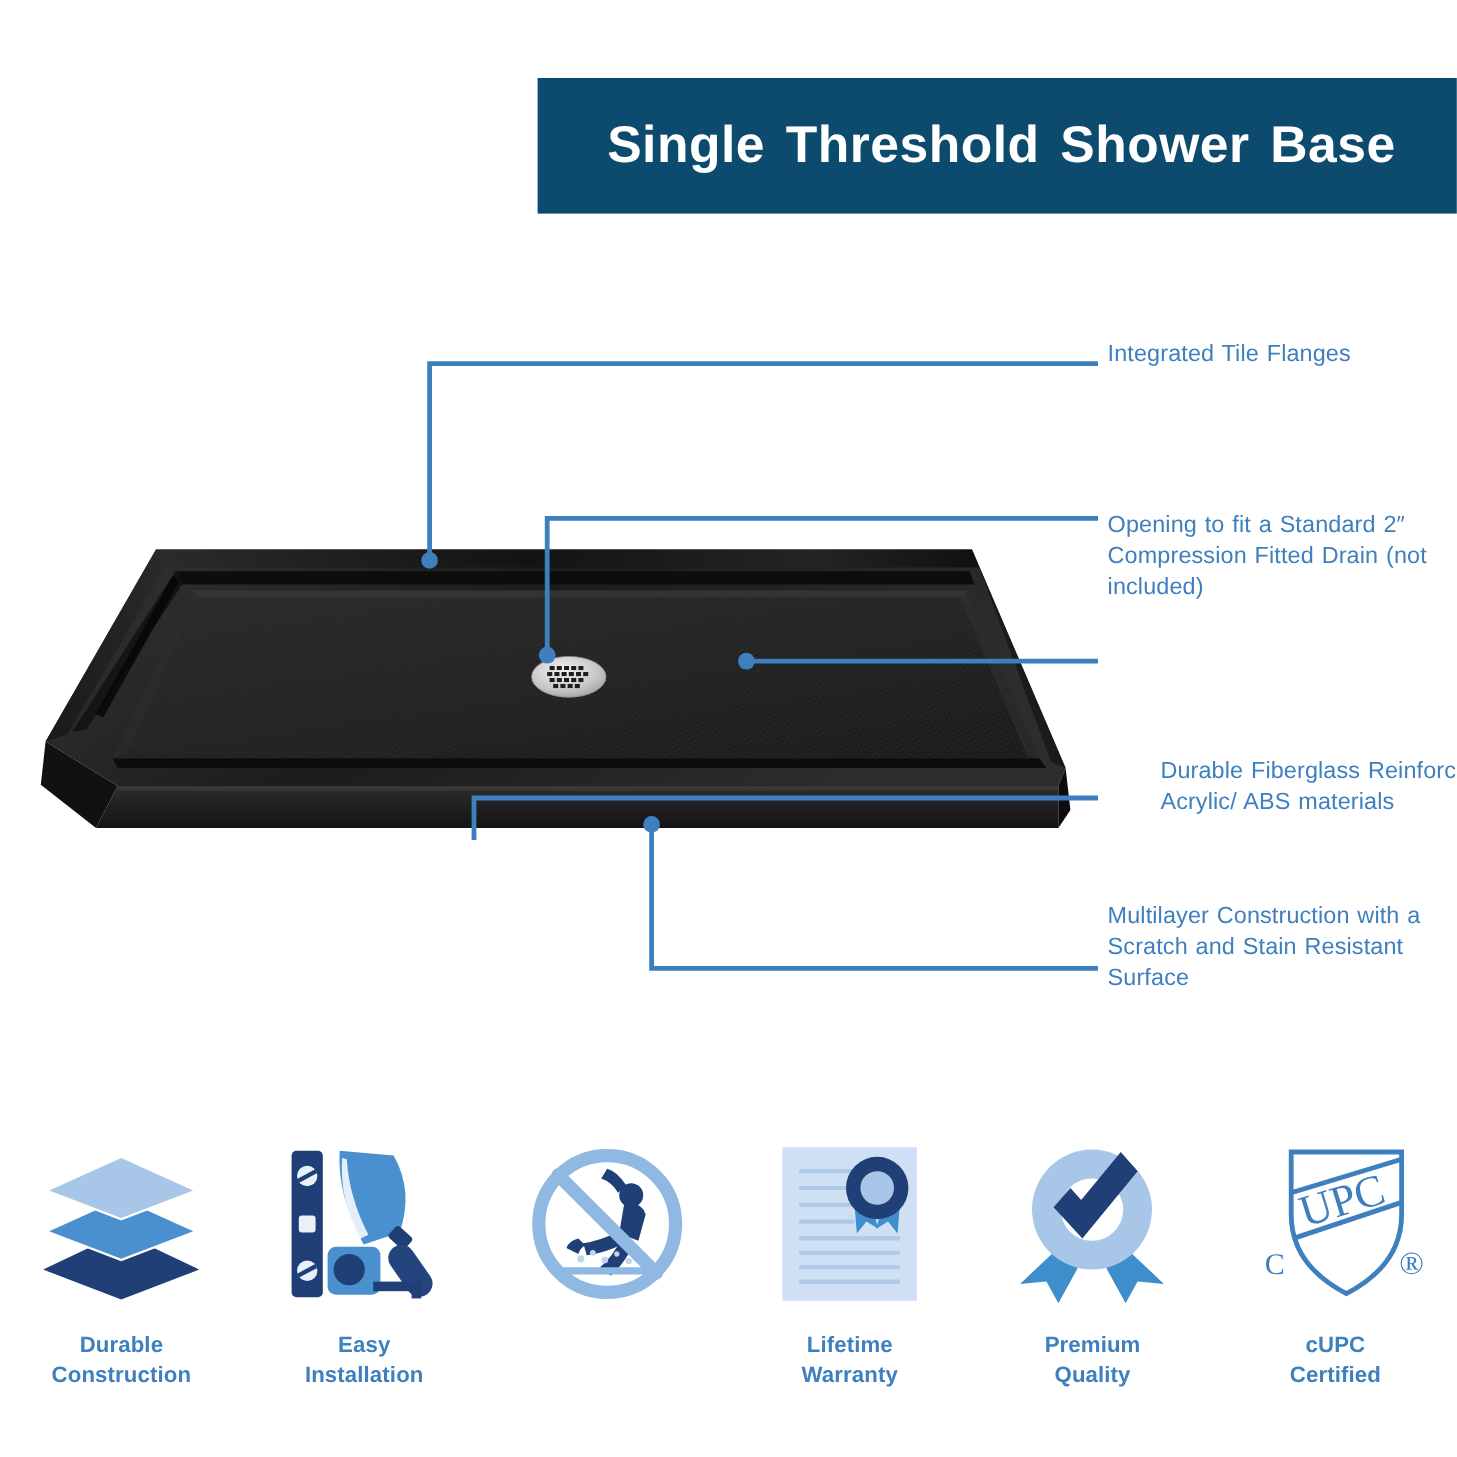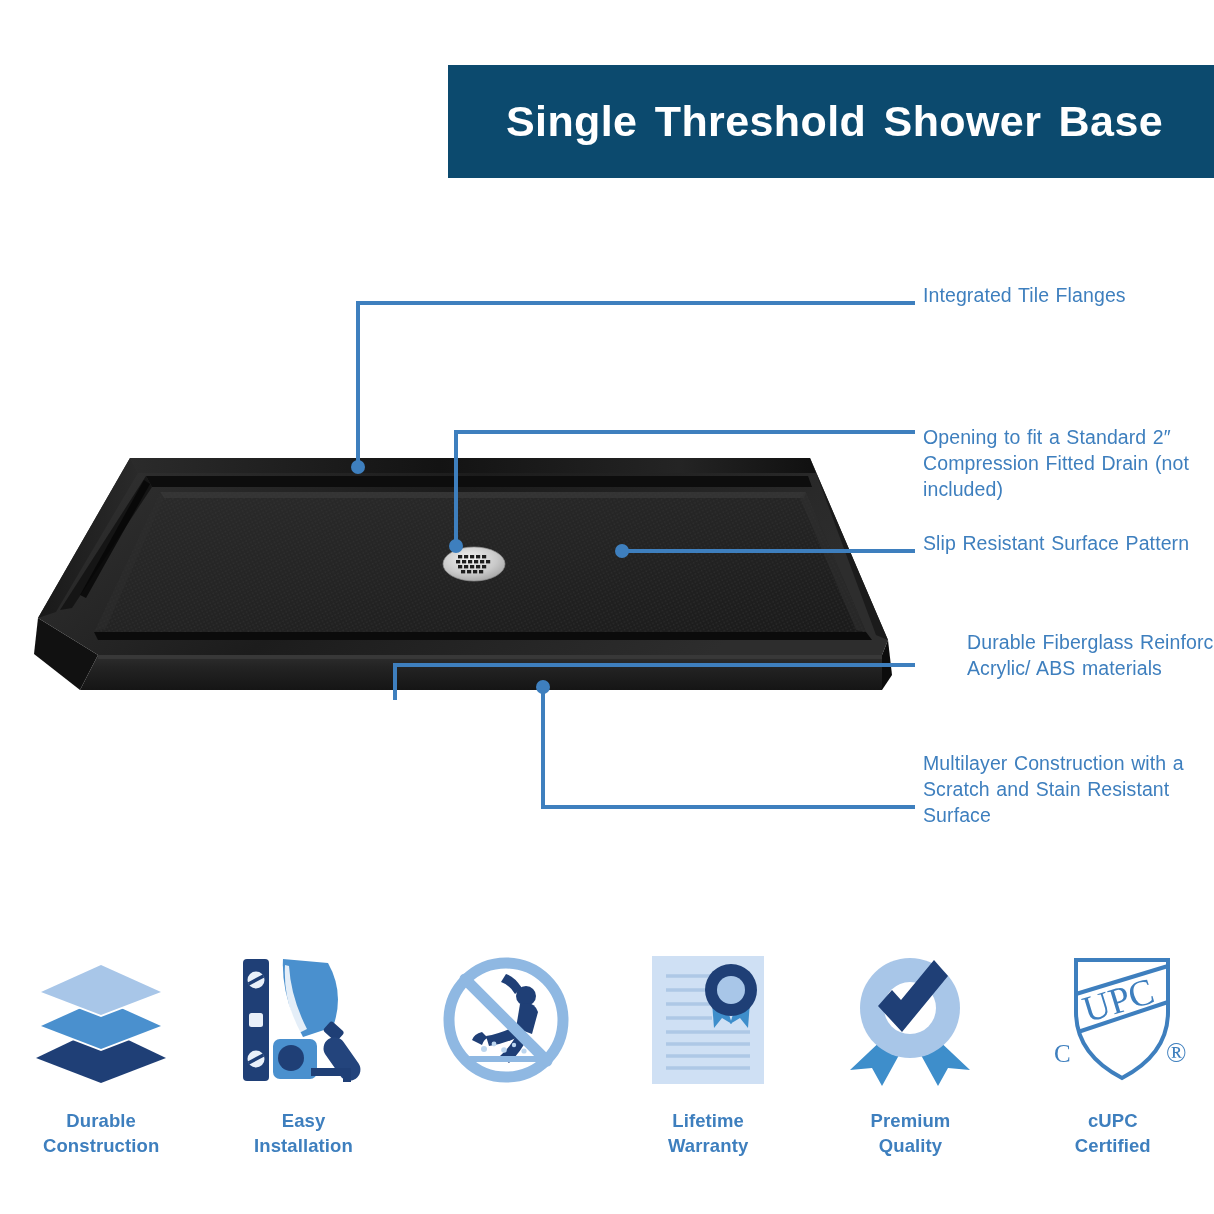--- a/index.html
+++ b/index.html
@@ -174,21 +174,20 @@
     <g fill="#3e7fbe">
       <circle cx="358" cy="467" r="7"></circle>
       <circle cx="456" cy="546" r="7"></circle>
       <circle cx="622" cy="551" r="7"></circle>
       <circle cx="543" cy="687" r="7"></circle>
     </g>
   </svg>
 
   <div class="callout" id="callout-0">Integrated Tile Flanges</div>
   <div class="callout" id="callout-1">Opening to fit a Standard 2″ Compression Fitted Drain (not included)</div>
-  <div class="callout" id="callout-2">Slip Resistant Surface Pattern</div>
   <div class="callout" id="callout-3">Durable Fiberglass Reinforced Acrylic/ ABS materials</div>
   <div class="callout" id="callout-4">Multilayer Construction with a Scratch and Stain Resistant Surface</div>
 
   <div id="feature-strip">
 
     <div class="feature">
       <div class="feature-icon">
         <svg width="140" height="130" viewBox="0 0 140 130">
           <polygon points="70,72 135,103 70,128 5,103" fill="#1f3f76"></polygon>
           <polygon points="70,40 135,71 70,96 5,71" fill="#ffffff"></polygon>

